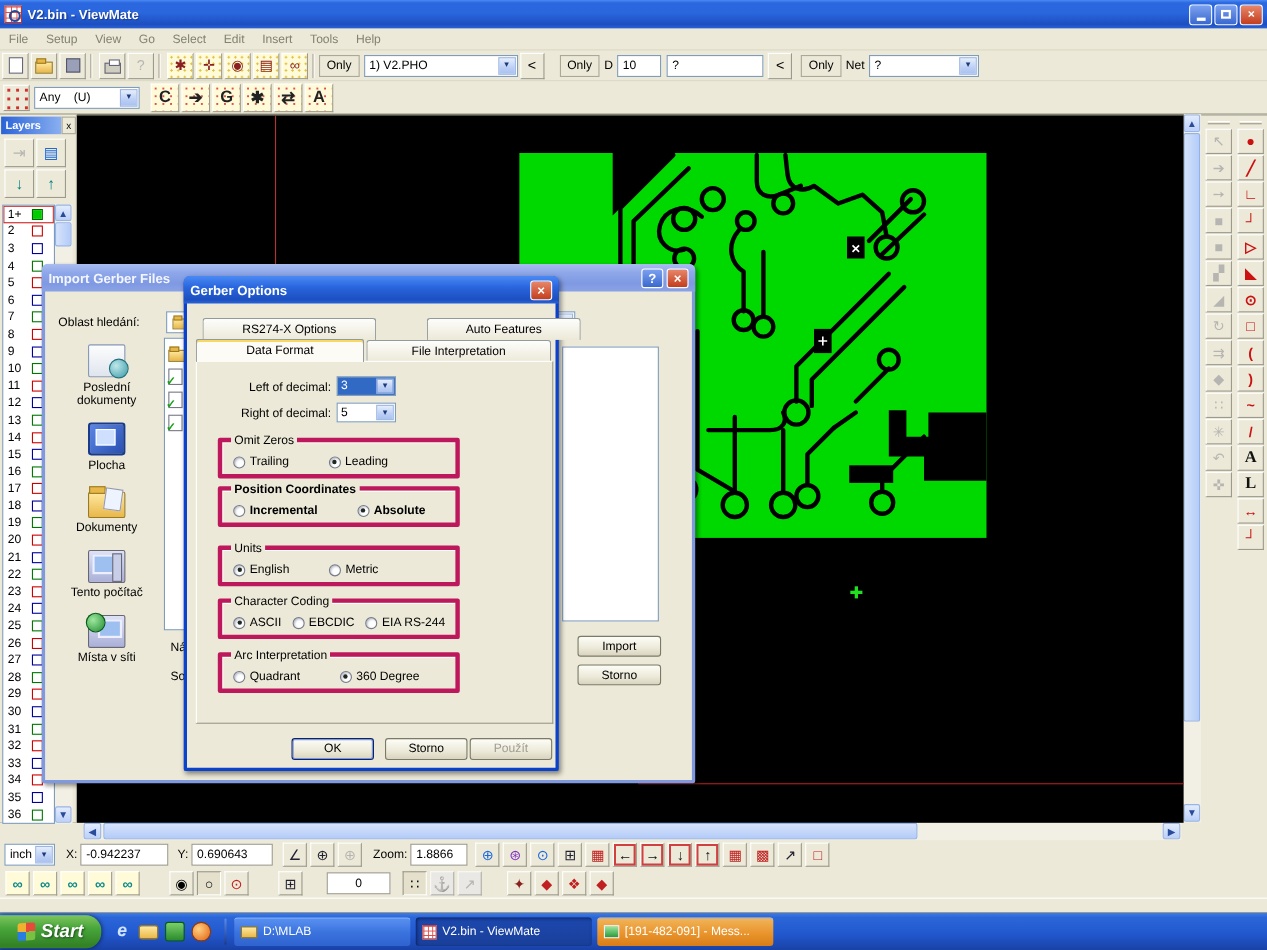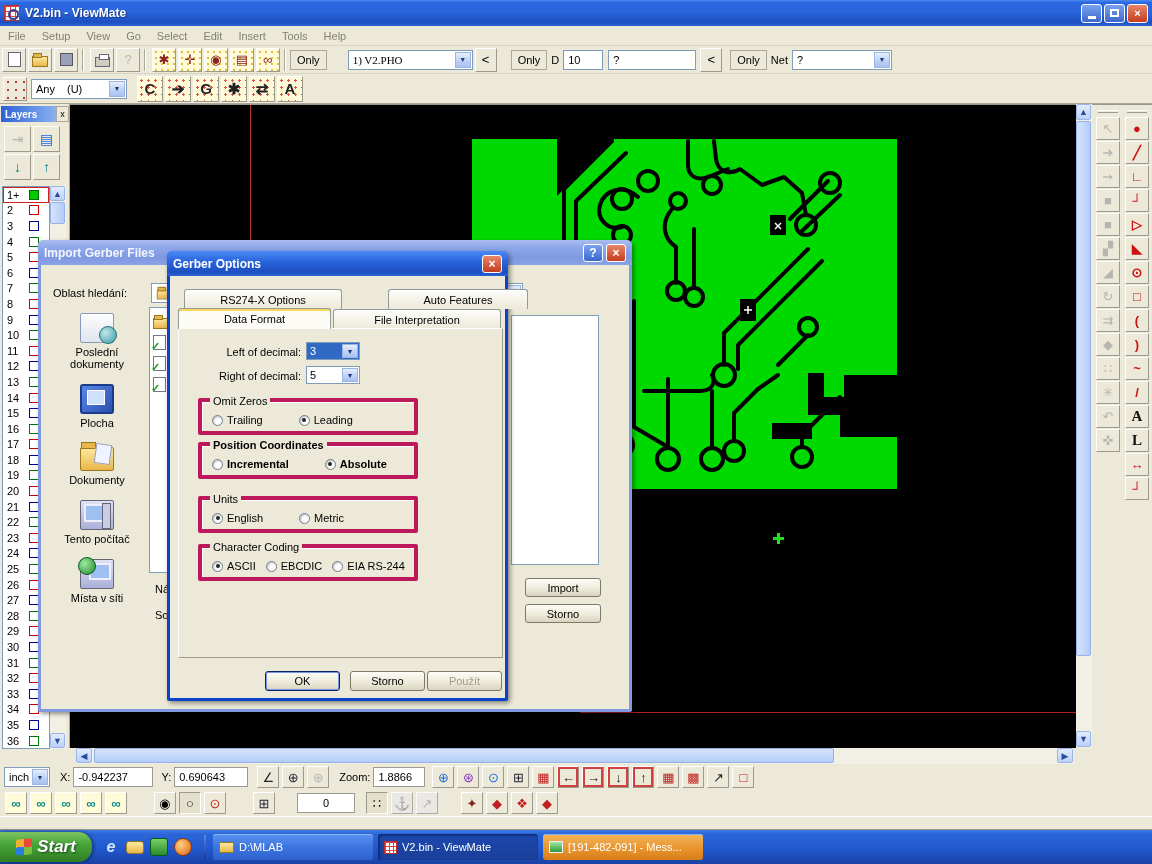--- a/index.html
+++ b/index.html
@@ -274,21 +274,21 @@
         </div>
         <div class="tbtn film">
           <span>▤</span>
         </div>
         <div class="tbtn film">
           <span>∞</span>
         </div>
       </span>
     <div class="tsep"></div>
     <div class="flatlbl">Only</div>
-    <div class="combo" style="width:125px;margin-left:21px;font-family:Liberation Serif, serif;">
+    <div class="combo" style="width:140px;margin-left:4px;">
       <span>1) V2.PHO</span>
         <span class="carrow">▼</span>
     </div>
     <div class="tbtn" style="width:22px;">&lt;</div>
     <div style="width:14px;"></div>
     <div class="flatlbl">Only</div>
     <div style="padding:0 4px;">D</div>
     <div class="edit" style="width:40px;">10</div>
     <div class="edit" style="width:88px;margin-left:5px;">?</div>
     <div class="tbtn" style="width:22px;margin-left:4px;">&lt;</div>
@@ -1068,20 +1068,34 @@
           <label class="ropt">
             <span class="rb"></span>
             <span>EBCDIC</span>
           </label>
           <label class="ropt">
             <span class="rb"></span>
             <span>EIA RS-244</span>
           </label>
         </div>
     </div>
+    <div class="gfs" style="top:339px;">
+      <span class="gleg">Arc Interpretation</span>
+      <div class="ropts">
+
+      <label class="ropt">
+            <span class="rb"></span>
+            <span>Quadrant</span>
+          </label>
+          <label class="ropt">
+            <span class="rb on"></span>
+            <span>360 Degree</span>
+          </label>
+        </div>
+    </div>
 
     <div class="gbtn def" style="left:95px;top:417px;">OK</div>
     <div class="gbtn" style="left:180px;top:417px;">Storno</div>
     <div class="gbtn disb" style="left:257px;top:417px;">Použít</div>
   </div>
 
   <div class="abs taskbar">
     <div class="startbtn">
       <div class="startlogo"></div>
       <span class="starttxt">Start</span>

